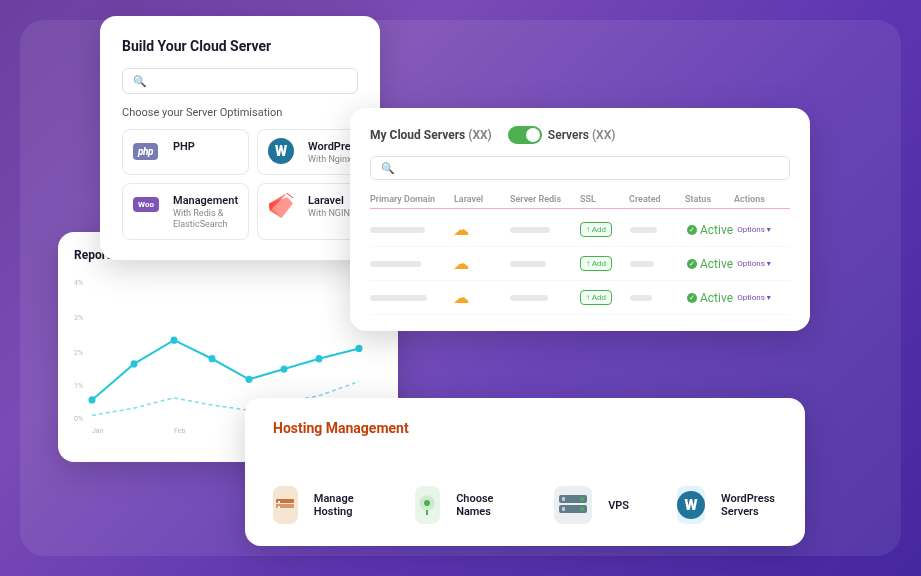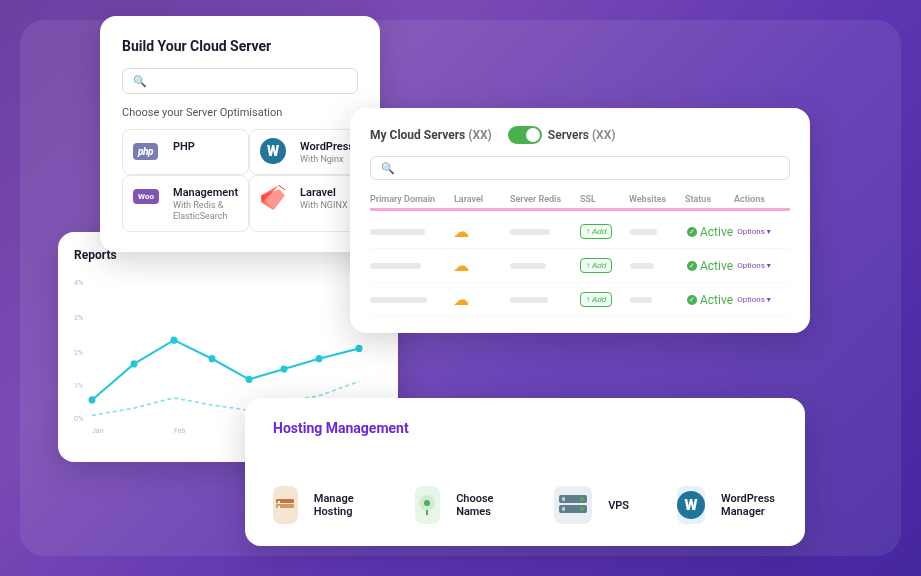--- a/index.html
+++ b/index.html
@@ -50,20 +50,21 @@
       margin-bottom: 12px;
     }
     .build-card .section-label {
       font-size: 11px;
       color: #555;
       margin-bottom: 10px;
     }
     .options-grid {
       display: grid;
       grid-template-columns: 1fr 1fr;
+      gap: 8px;
     }
     .option-item {
       border: 1px solid #e8e8e8;
       border-radius: 8px;
       padding: 10px 10px 8px;
       display: flex;
       align-items: flex-start;
       gap: 8px;
       cursor: pointer;
     }
@@ -188,21 +189,21 @@
       font-size: 11px;
       color: #999;
       width: 100%;
       margin-bottom: 10px;
     }
     .table-header {
       display: grid;
       grid-template-columns: 1.2fr 0.8fr 1fr 0.7fr 0.8fr 0.7fr 0.8fr;
       gap: 0;
       padding: 4px 0;
-      border-bottom: 3px solid #f9a8d4;
+      border-bottom: 1px solid #f9a8d4;
       margin-bottom: 4px;
     }
     .th {
       font-size: 9px;
       color: #999;
       font-weight: 600;
       text-transform: none;
     }
     .table-row-item {
       display: grid;
@@ -223,21 +224,20 @@
     }
     .add-btn {
       background: #f0fff4;
       border: 1px solid #4CAF50;
       color: #4CAF50;
       border-radius: 4px;
       font-size: 8px;
       padding: 2px 5px;
       cursor: pointer;
       white-space: nowrap;
-      font-style: italic;
     }
     .status-badge {
       display: flex;
       align-items: center;
       gap: 3px;
       font-size: 12px;
       color: #4CAF50;
     }
     .status-dot {
       width: 10px;
@@ -288,21 +288,21 @@
     .hosting-card {
       bottom: 30px;
       left: 245px;
       width: 560px;
       padding: 22px 28px 22px;
       z-index: 3;
     }
     .hosting-title {
       font-size: 14px;
       font-weight: 700;
-      color: #6d28d9;
+      color: #c2410c;
       margin-bottom: 18px;
     }
     .hosting-items {
       display: flex;
       gap: 24px;
       align-items: center;
     }
     .hosting-item {
       display: flex;
       align-items: center;
@@ -398,21 +398,21 @@
         <span>Servers</span> <span class="websites-count">(XX)</span>
       </span>
     </div>
   </div>
   <input type="text" class="search-bar-small" placeholder="🔍" style="">
   <div class="table-header">
     <div class="th">Primary Domain</div>
     <div class="th">Laravel</div>
     <div class="th">Server Redis</div>
     <div class="th">SSL</div>
-    <div class="th">Websites</div>
+    <div class="th">Created</div>
     <div class="th">Status</div>
     <div class="th">Actions</div>
   </div>
   
   <div class="table-row-item">
     <div class="td">
         <div class="td-bar" style="width:70%"></div>
       </div>
     <div class="td" style="color:#f5a623;font-size:16px;">☁</div>
     <div class="td">
@@ -543,16 +543,16 @@
         </svg>
       </div>
       <span class="hosting-label">VPS</span>
     </div>
     <div class="divider-v"></div>
 
     <div class="hosting-item">
       <div class="hosting-icon" style="background:#e3f2fd;">
         <div style="width:28px;height:28px;background:#21759b;border-radius:50%;display:flex;align-items:center;justify-content:center;color:white;font-size:15px;font-weight:900;">W</div>
       </div>
-      <span class="hosting-label">WordPress Manager</span>
+      <span class="hosting-label">WordPress Servers</span>
     </div>
   </div>
 </div>
 
 </body></html>

